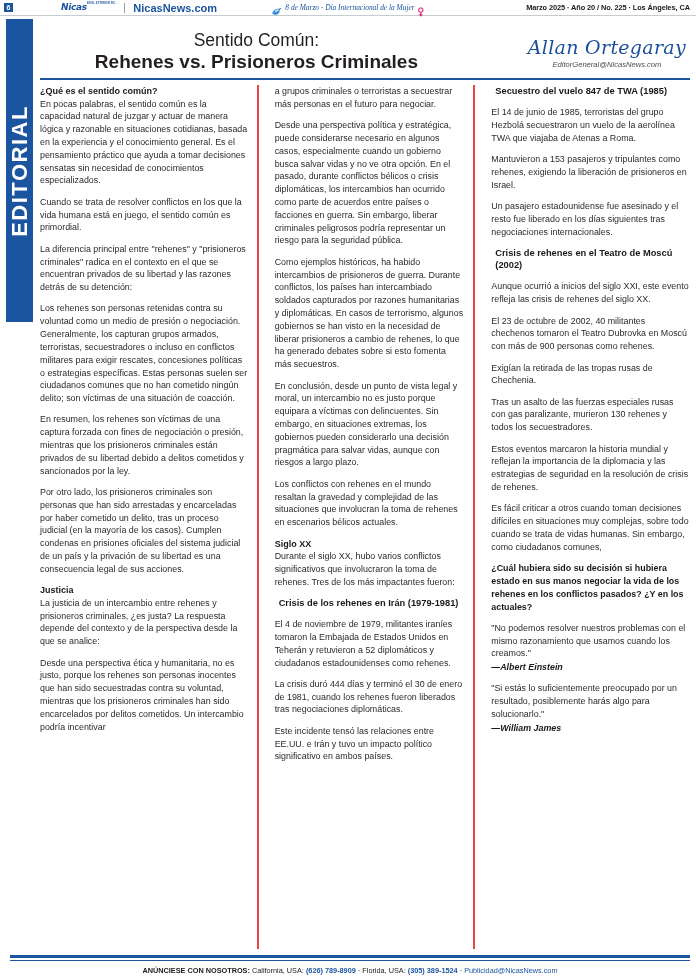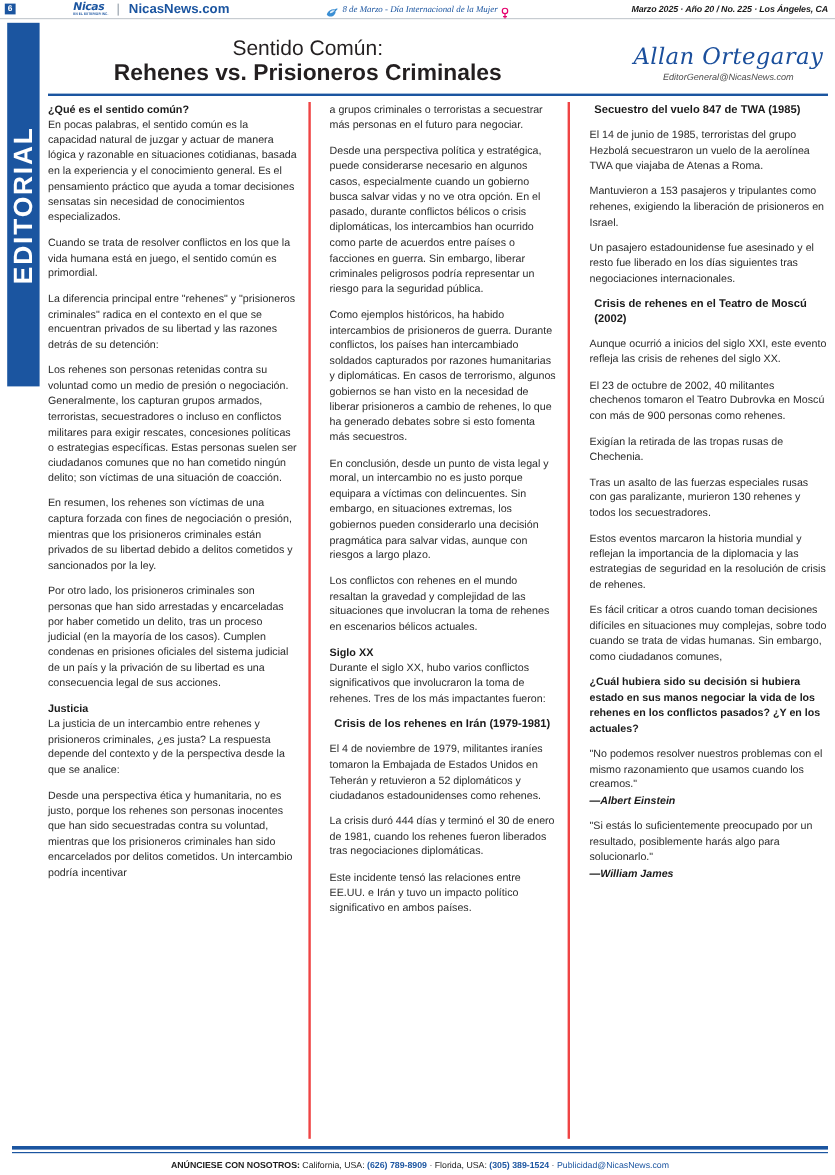--- a/index.html
+++ b/index.html
@@ -34,21 +34,21 @@
     color: #fff;
     font-size: 7px;
     font-weight: bold;
     width: 9px; height: 9px;
     line-height: 9px;
     text-align: center;
     display: inline-block;
   }
   .logo-wrap {
     display: flex;
-    flex-direction: column;
+    flex-direction: row;
     line-height: 1;
     padding-left: 44px;
   }
   .logo-main {
     font-family: "DejaVu Sans", sans-serif;
     font-size: 9px;
     font-weight: bold;
     font-style: italic;
     color: #1b55a0;
     letter-spacing: -0.3px;
@@ -91,21 +91,20 @@
   }
   .venus-icon { width: 7px; height: 10px; display:block; }
   .topbar-right {
     margin-left: auto;
     font-size: 7.4px;
     font-weight: bold;
     color: #1a1a1a;
     letter-spacing: -0.1px;
     white-space: nowrap;
     font-family: "Liberation Sans", sans-serif;
-    font-style: italic;
   }
   .topbar-rule {
     height: 1px;
     background: #c7ccd1;
     margin: 0;
   }
 
   
   .editorial-tab {
     position: absolute;

